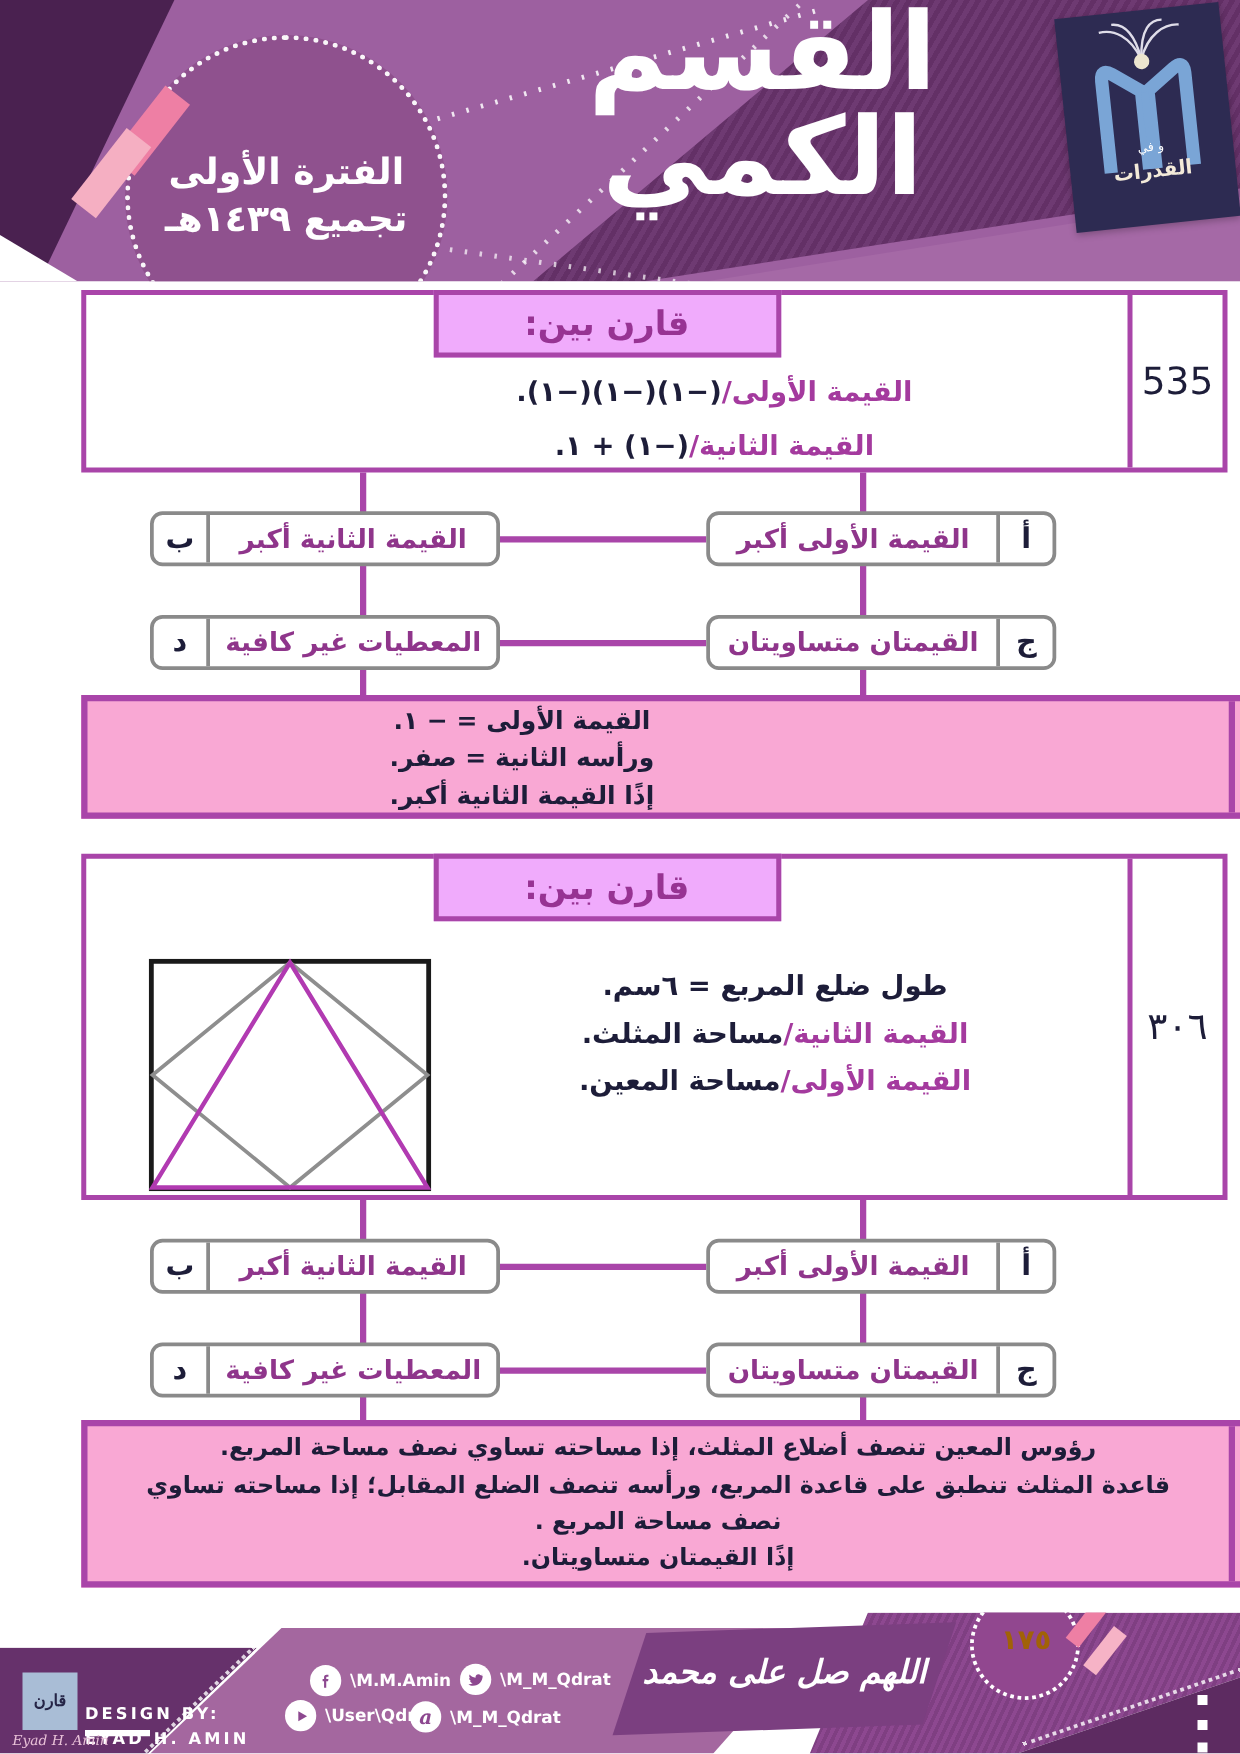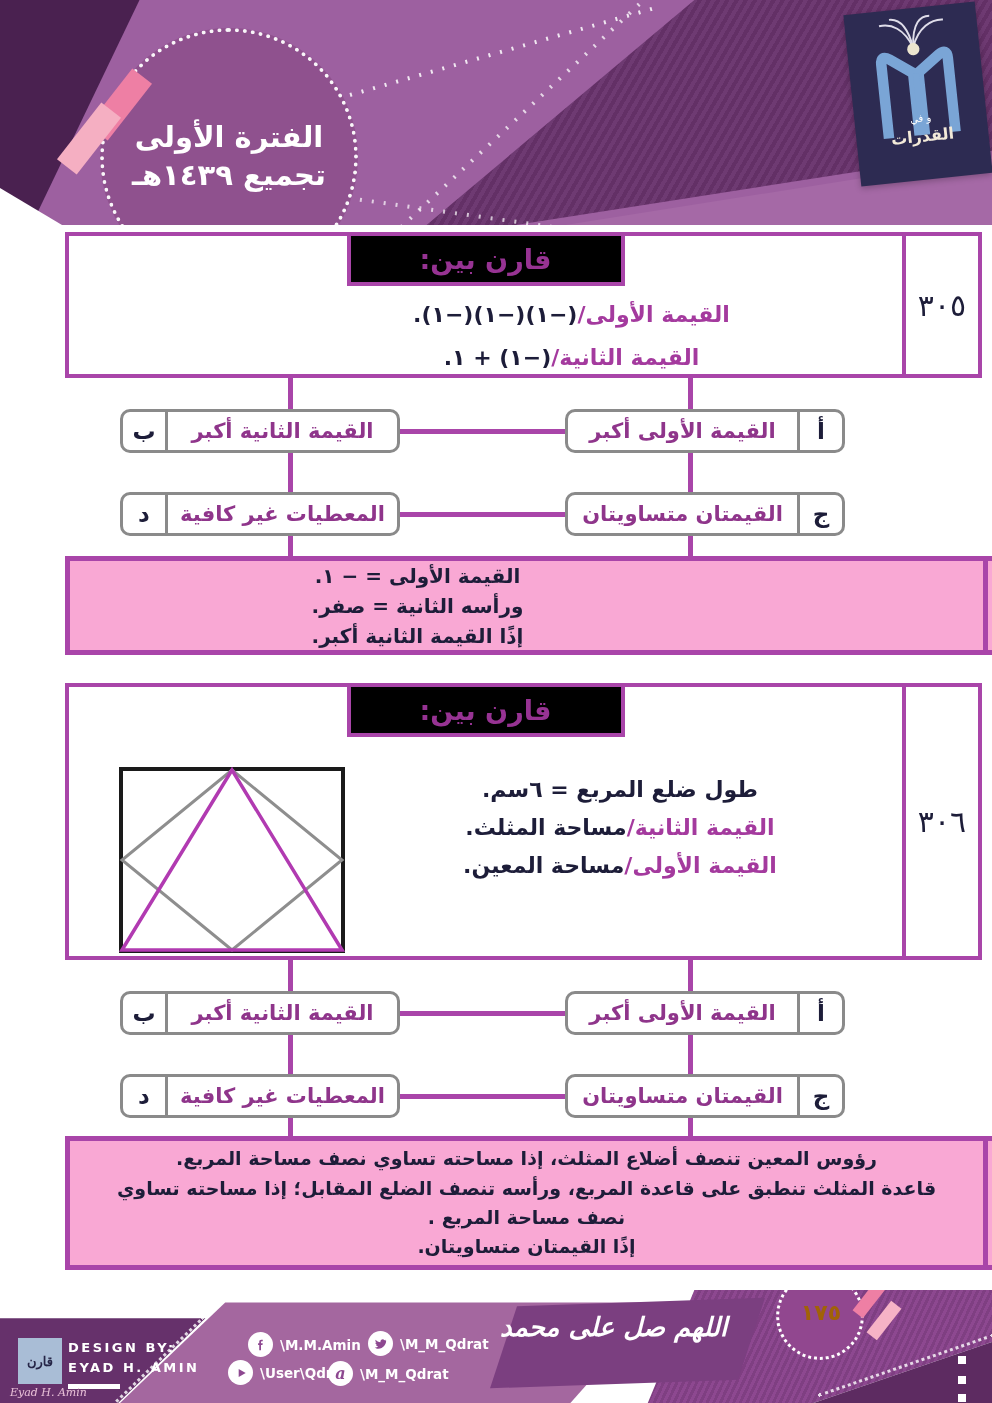--- a/index.html
+++ b/index.html
@@ -32,21 +32,21 @@
         font-weight:bold;font-size:16px;}
   .logo-small{position:absolute;left:0;bottom:56px;width:100%;text-align:center;color:#fff;
         font-size:10px;}
   
   .qbox{position:absolute;left:65px;width:917px;border:4px solid var(--purple);background:#fff;
         box-sizing:border-box;display:flex;}
   .qcontent{flex:1;position:relative;}
   .qnum{width:72px;border-left:4px solid var(--purple);display:flex;align-items:center;
         justify-content:center;font-size:30px;color:var(--dark);}
   .qtitle{position:absolute;top:-4px;left:50%;transform:translateX(-50%);width:278px;height:54px;
-        border:4px solid var(--purple);background:#000000;box-sizing:border-box;display:flex;
+        border:4px solid var(--purple);background:#f0abfc;box-sizing:border-box;display:flex;
         align-items:center;justify-content:center;font-size:27px;font-weight:bold;
         color:#973393;direction:rtl;}
   .qlines{margin-top:58px;text-align:center;direction:rtl;font-size:22px;font-weight:bold;
         line-height:1.95;}
   .mag{color:var(--mag);} .dark{color:var(--dark);}
   
   .opt-grid{position:absolute;left:0;width:992px;}
   .vline{position:absolute;top:0;bottom:0;width:5px;background:var(--purple);}
   .hline{position:absolute;left:400px;width:165px;height:5px;background:var(--purple);}
   .opt{position:absolute;width:280px;height:44px;background:#fff;border:3px solid var(--gray);
@@ -77,26 +77,26 @@
   .f-leftdark{position:absolute;left:0;top:0;width:992px;height:113px;background:#66316b;
         clip-path:polygon(0 25%,20.7% 25%,11.9% 100%,0 100%);}
   .f-mid{position:absolute;left:0;top:0;width:992px;height:113px;background:#a4679f;
         clip-path:polygon(22.7% 11%,66.5% 11%,57.5% 100%,12.1% 100%);}
   .f-circle{position:absolute;left:776px;top:-18px;width:88px;height:88px;border-radius:50%;
         border:3px dotted #fff;background:#91478f;box-sizing:border-box;}
   .f-page{position:absolute;left:786px;top:10px;width:70px;text-align:center;color:#a16207;
         font-weight:bold;font-size:22px;}
   .f-callig-bg{position:absolute;left:505px;top:12px;width:245px;height:82px;background:#7b3f80;
         transform:skewX(-20deg) rotate(-2deg);}
-  .f-callig{position:absolute;left:500px;top:22px;width:255px;text-align:left;color:#fff;
+  .f-callig{position:absolute;left:500px;top:32px;width:255px;text-align:center;color:#fff;
         font-family:"DejaVu Serif",serif;font-style:italic;font-weight:bold;font-size:26px;direction:rtl;}
   .stamp{position:absolute;left:18px;top:48px;width:44px;height:46px;background:#a9bdd6;
         display:flex;align-items:center;justify-content:center;color:#252547;
         font-family:"DejaVu Serif",serif;font-weight:bold;font-size:13px;text-align:center;direction:rtl;}
-  .f-design{position:absolute;color:#fff;font-weight:bold;font-size:13px;letter-spacing:2.5px;}
+  .f-design{position:absolute;color:#fff;font-weight:bold;font-size:13px;letter-spacing:2.5px;margin-top:24px;}
   .f-underline{position:absolute;left:68px;top:94px;width:52px;height:5px;background:#fff;}
   .f-sign{position:absolute;left:10px;top:96px;color:#e9c1d8;font-style:italic;font-size:11px;
         font-family:"DejaVu Serif",serif;}
   .social{position:absolute;display:flex;align-items:center;gap:7px;}
   .sico{width:25px;height:25px;border-radius:50%;background:#fff;color:#8d4890;display:flex;
         align-items:center;justify-content:center;font-weight:bold;flex:none;}
   .shandle{color:#fff;font-weight:bold;font-size:13.5px;direction:ltr;}
   .dotline{position:absolute;border-top:3px dotted rgba(255,255,255,.8);transform-origin:left top;}
   .sq{position:absolute;width:8px;height:8px;background:#fff;}
 </style>
@@ -115,20 +115,24 @@
     </svg>
     <div class="hcorner"></div>
     <div class="hnotch"></div>
     <div class="badge"></div>
     <div class="badge-text">
       <div>الفترة الأولى</div>
       <div>تجميع ١٤٣٩هـ</div>
     </div>
     <div class="pinkbar" style="left:84px;top:92px;background:#ee7fa4;transform:rotate(-52deg);"></div>
     <div class="pinkbar" style="left:53px;top:126px;background:#f5afc2;transform:rotate(-52deg);"></div>
+    <div class="htitle">
+      <div>القسم</div>
+      <div>الكمي</div>
+    </div>
     <div class="logo">
       <svg viewBox="0 0 120 150" width="120" height="132" style="position:absolute;left:6px;top:4px">
         <g stroke="#e9e7f2" stroke-width="2.2" fill="none" opacity=".95">
           <path d="M60,40 C52,18 38,10 24,12"></path>
           <path d="M60,40 C56,14 46,6 36,6"></path>
           <path d="M60,40 C62,12 72,5 82,6"></path>
           <path d="M60,40 C68,18 84,10 97,12"></path>
         </g>
         <circle cx="60" cy="42" r="7" fill="#ece5cf"></circle>
         <path d="M22,140 V56 Q22,44 32,51 L57,69 V140" fill="none" stroke="#7aa5d6" stroke-width="12"></path>
@@ -144,21 +148,21 @@
   </div>
 
   <section class="qbox" style="top:232px;height:146px;">
     <div class="qcontent">
       <div class="qtitle">قارن بين:</div>
       <div class="qlines" style="padding-left:172px;">
         <div><span class="mag">القيمة الأولى/</span><span class="dark">(−١)(−١)(−١).</span></div>
         <div><span class="mag">القيمة الثانية/</span><span class="dark">(−١) + ١.</span></div>
       </div>
     </div>
-    <div class="qnum">٣٠٥</div>
+    <div class="qnum">535</div>
   </section>
 
   <div class="opt-grid" style="top:378px;height:178px;">
     <div class="vline" style="left:688px;"></div>
     <div class="vline" style="left:288px;"></div>
     <div class="hline" style="top:51px;"></div>
     <div class="hline" style="top:134px;"></div>
     <div class="opt" style="left:565px;top:31px;">
       <div class="olabel">القيمة الأولى أكبر</div>
       <div class="oletter lb">أ</div>

